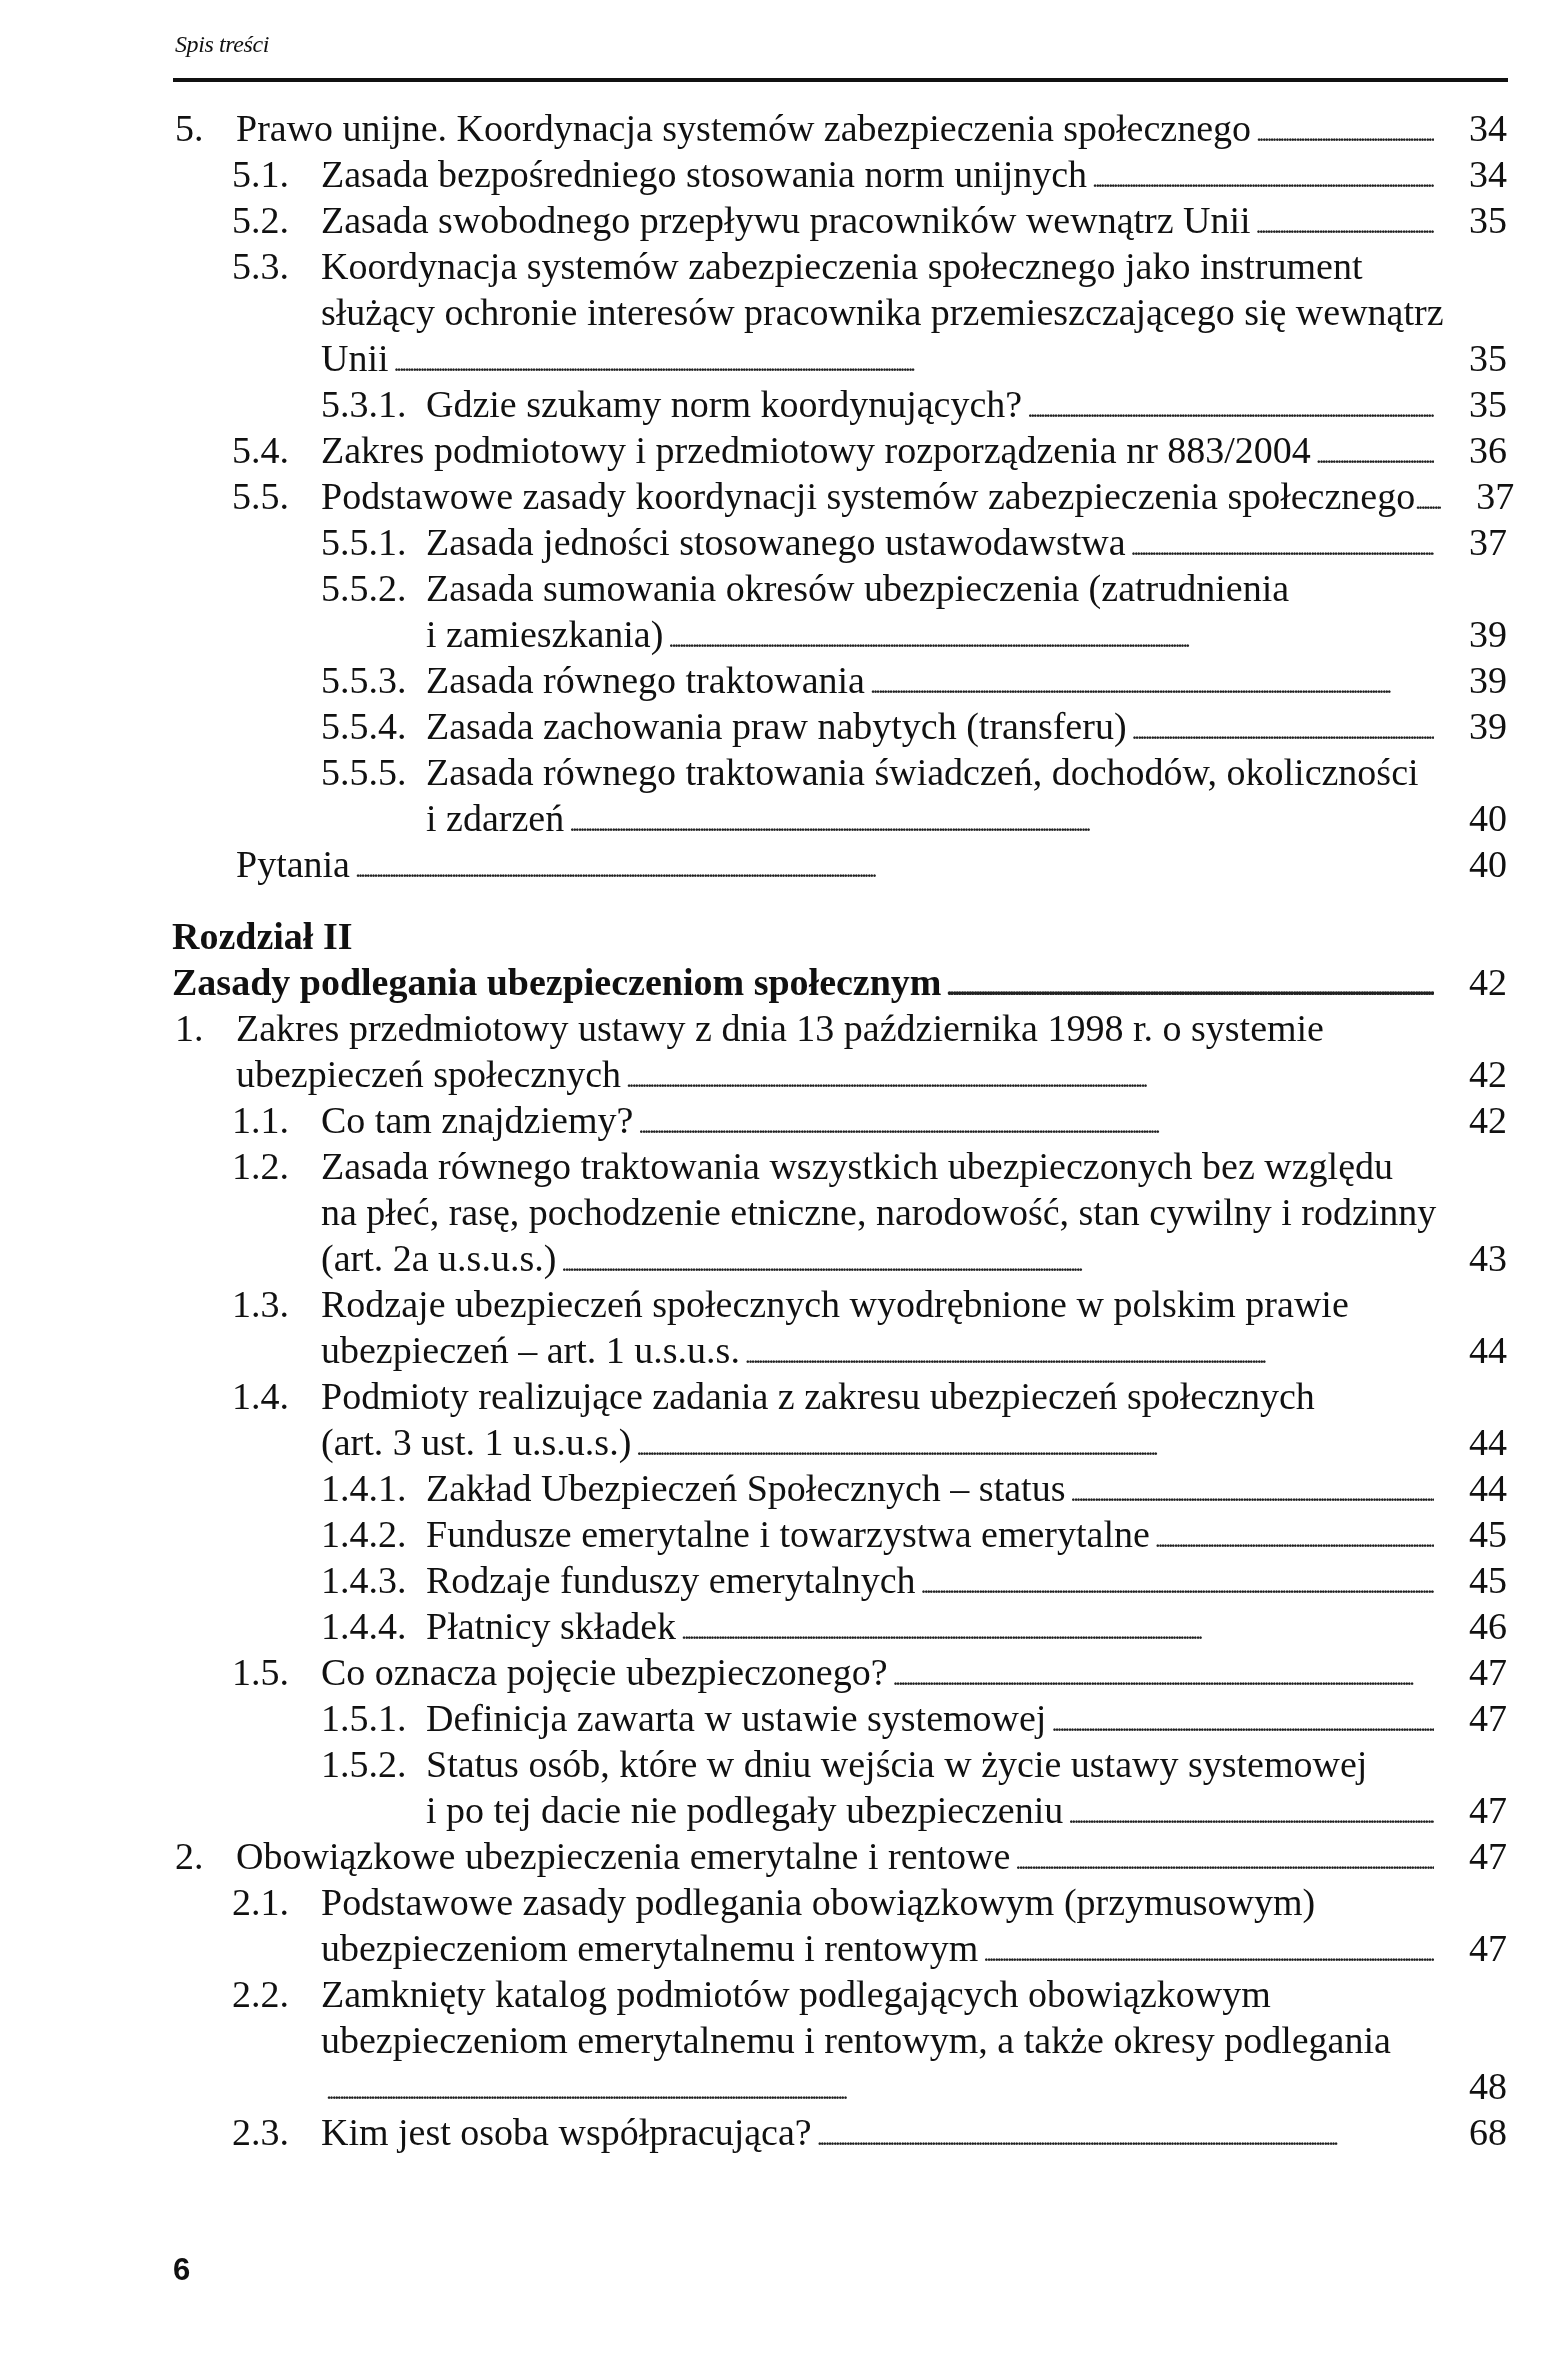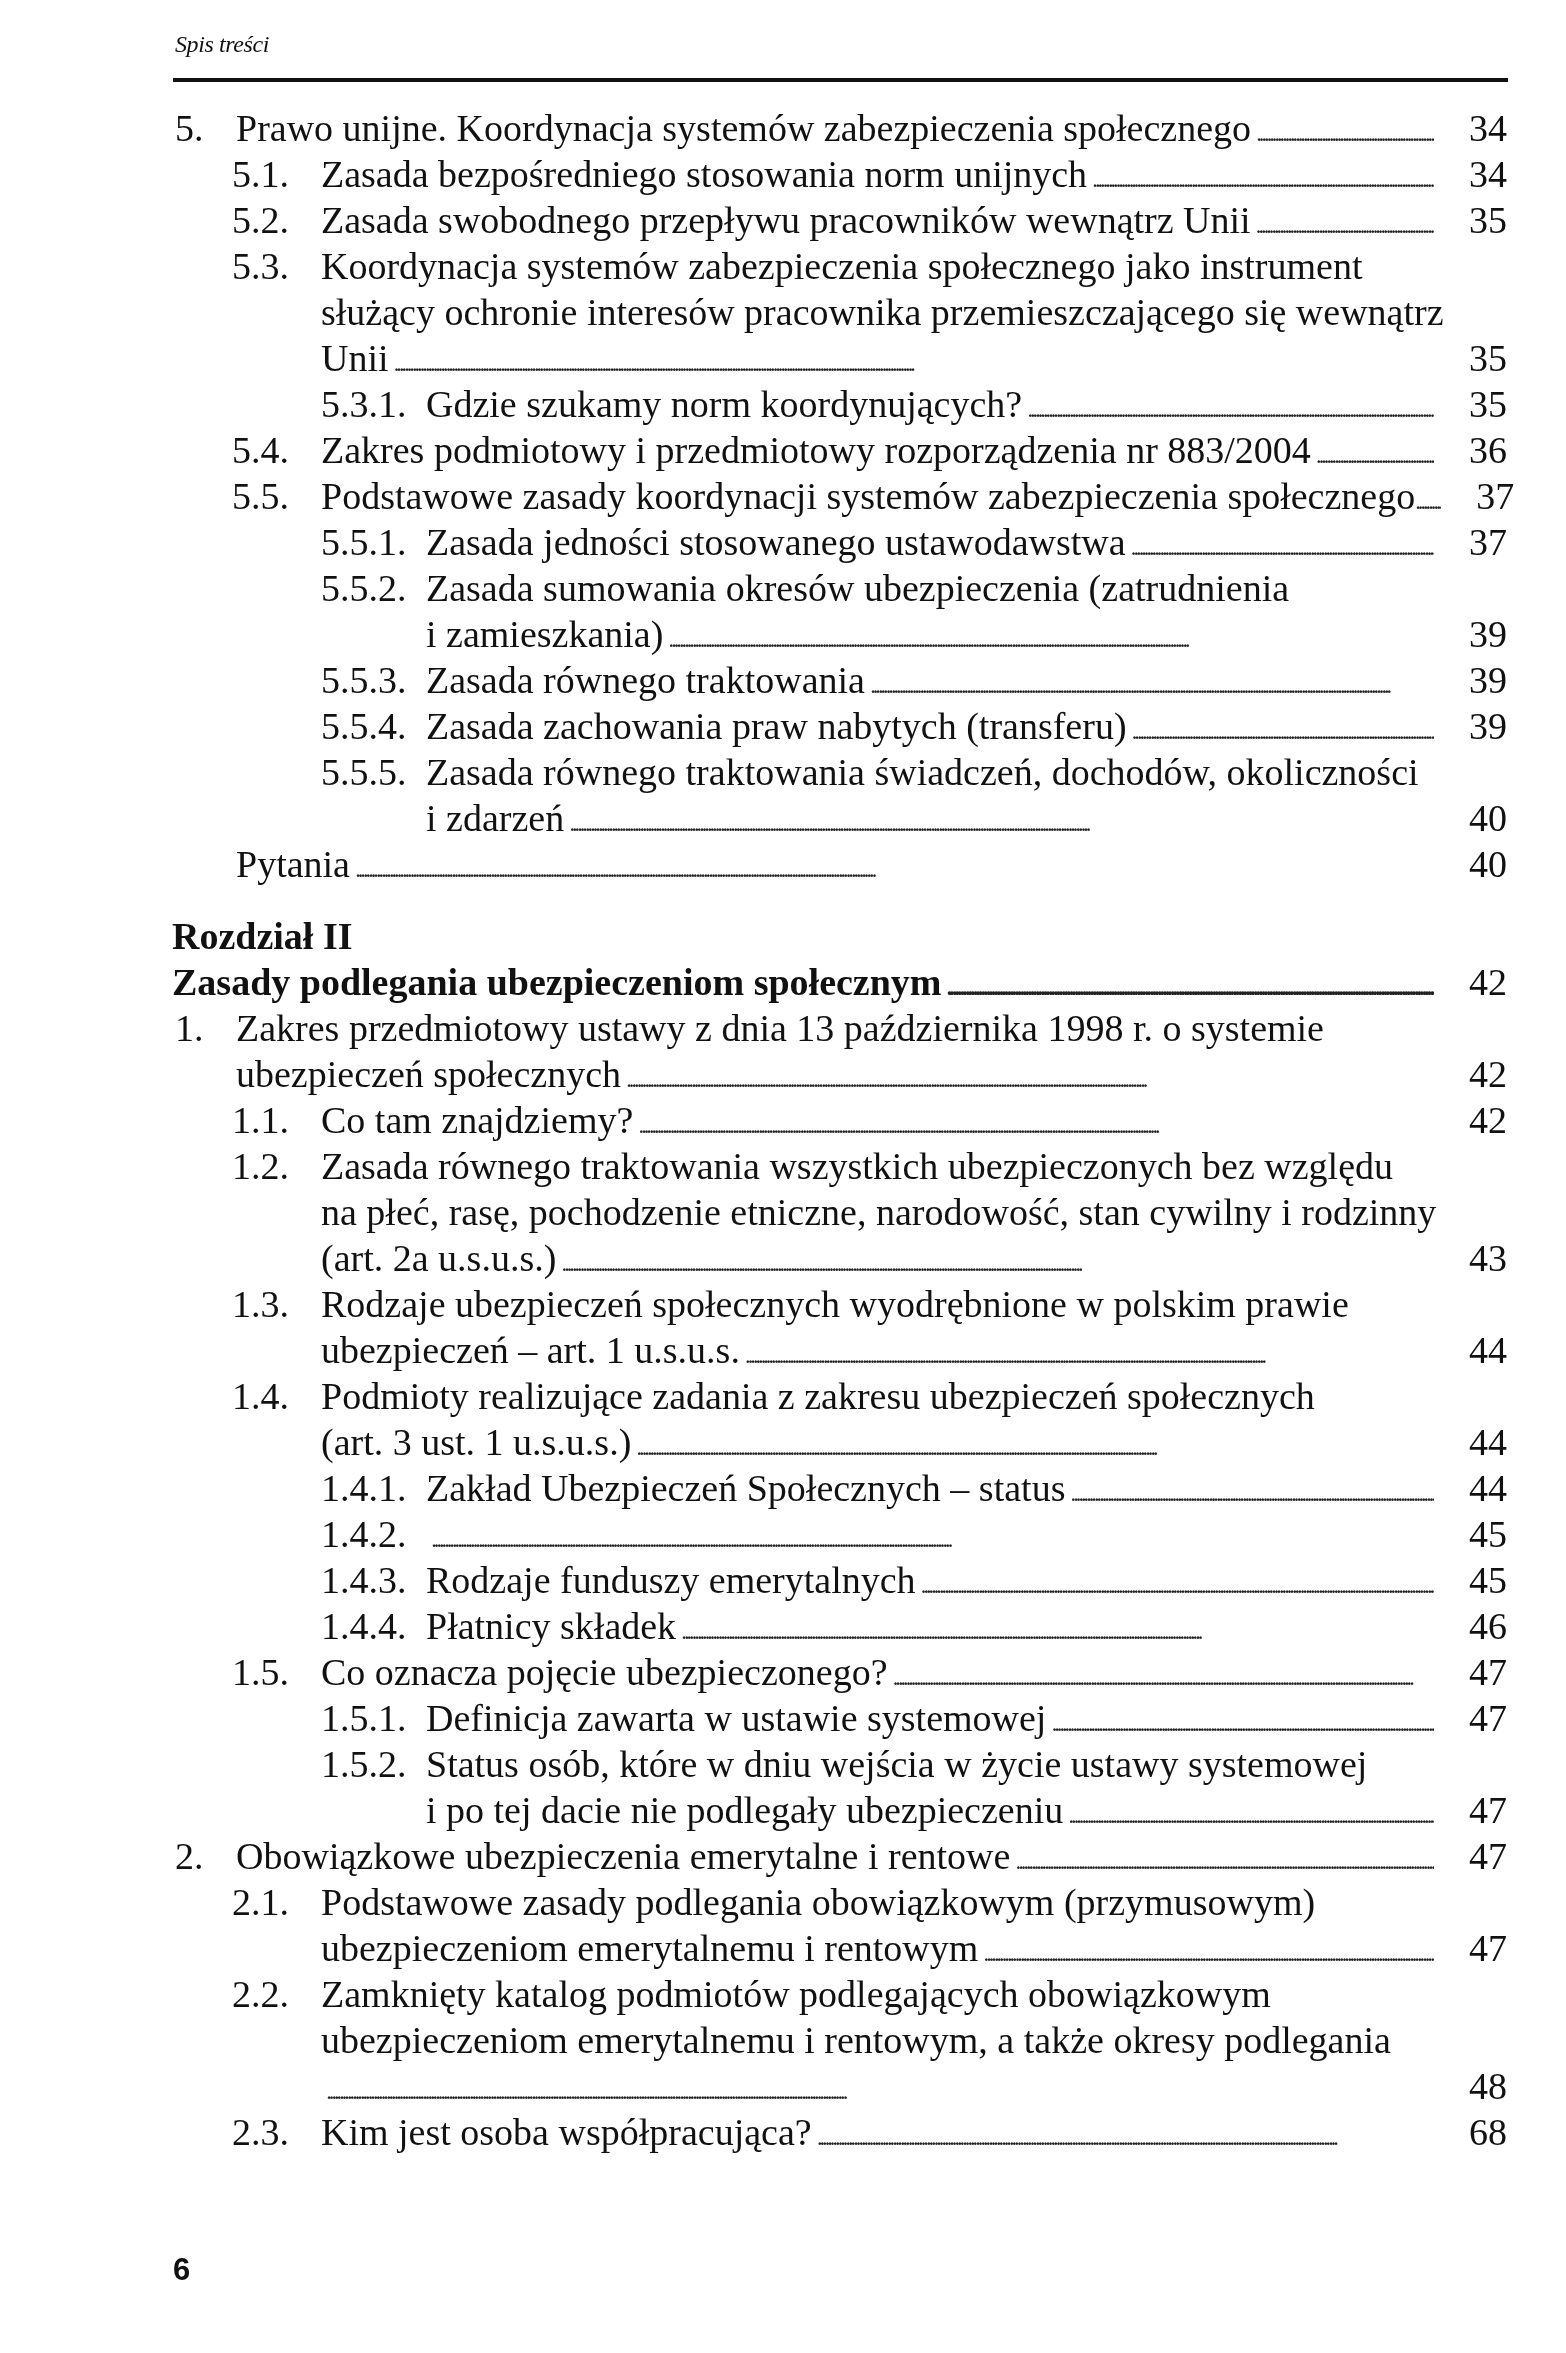--- a/index.html
+++ b/index.html
@@ -237,20 +237,21 @@
       <span class="num">1.4.1.</span>
       <span class="txt">
         <span class="t">Zakład Ubezpieczeń Społecznych – status</span>
         <span class="leader"></span>
         <span class="page">44</span>
       </span>
     </div>
     <div class="row lvl3">
       <span class="num">1.4.2.</span>
       <span class="txt">
+        <span class="t">Fundusze emerytalne i towarzystwa emerytalne</span>
         <span class="leader"></span>
         <span class="page">45</span>
       </span>
     </div>
     <div class="row lvl3">
       <span class="num">1.4.3.</span>
       <span class="txt">
         <span class="t">Rodzaje funduszy emerytalnych</span>
         <span class="leader"></span>
         <span class="page">45</span>

